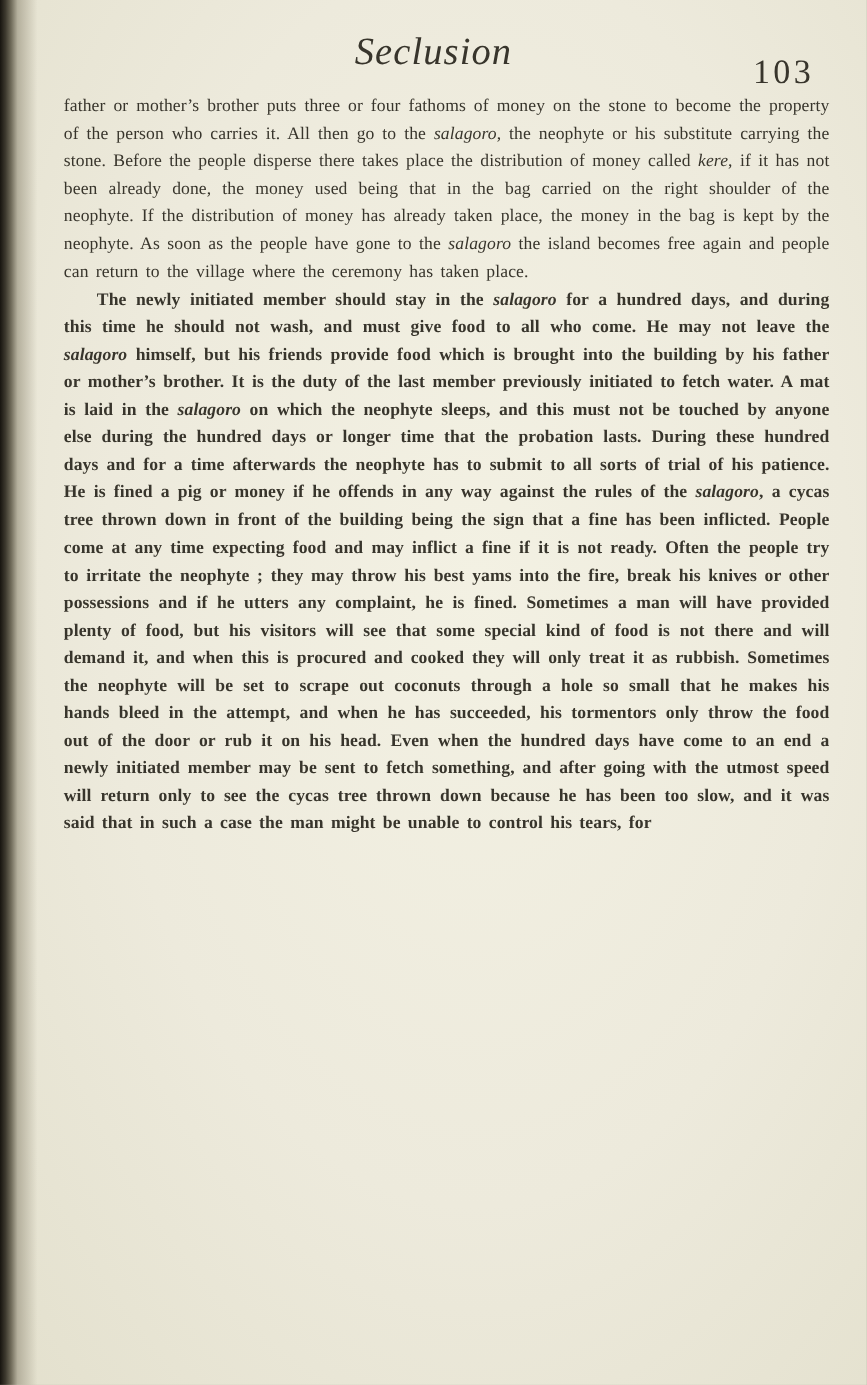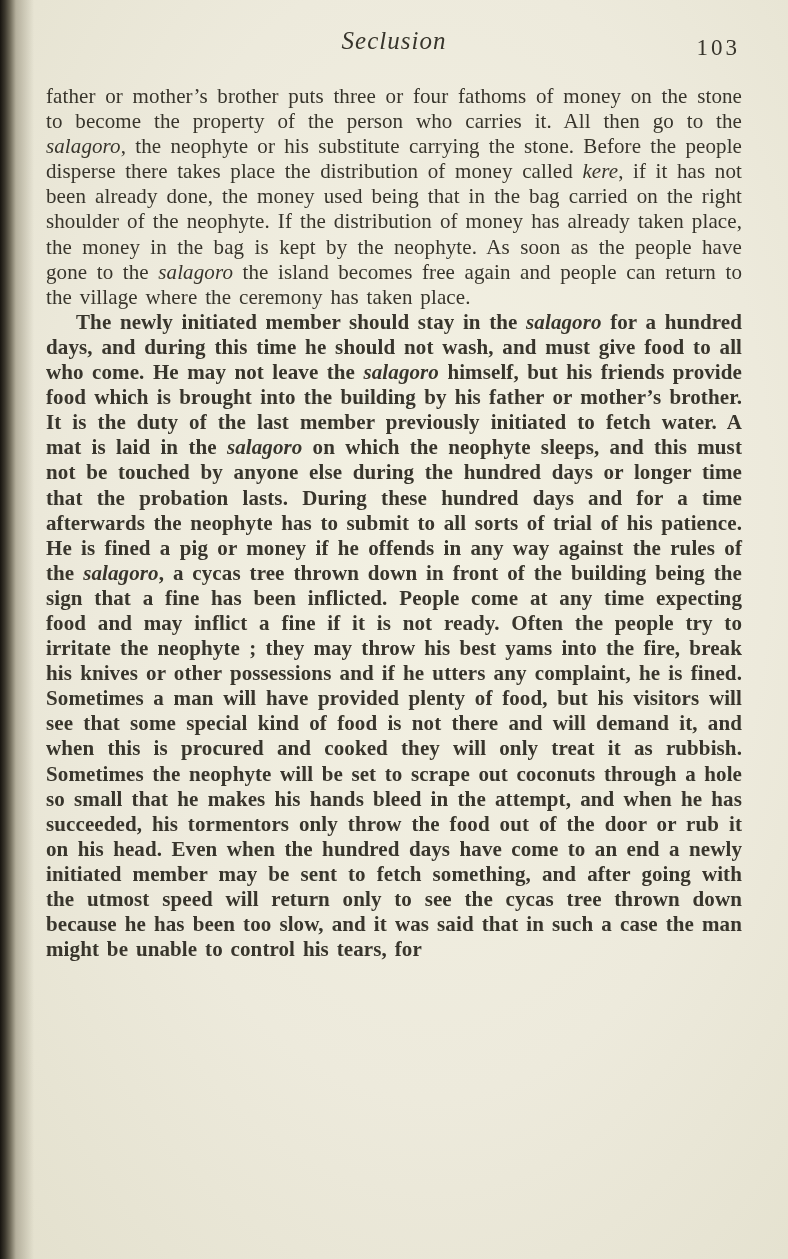--- a/index.html
+++ b/index.html
@@ -42,37 +42,37 @@
     left: 46px;
     width: 696px;
     height: 36px;
   }
   .running-title {
     position: absolute;
     left: 50%;
     transform: translateX(-50%);
     top: 0;
     font-style: italic;
-    font-size: 25px;
+    font-size: 35px;
     letter-spacing: 1px;
     white-space: nowrap;
   }
   .page-number {
     position: absolute;
     right: 2px;
-    top: 8px;
-    font-size: 23px;
+    top: 20px;
+    font-size: 31px;
     letter-spacing: 3px;
   }
   .body-text {
     position: absolute;
     top: 84px;
-    left: 46px;
+    left: 58px;
     width: 696px;
-    font-size: 21px;
+    font-size: 16px;
     line-height: 25.1px;
     text-align: justify;
     word-spacing: 2.5px;
     letter-spacing: 0.1px;
   }
   .body-text p {
     margin: 0;
   }
   .body-text p.indent {
     text-indent: 30px;

